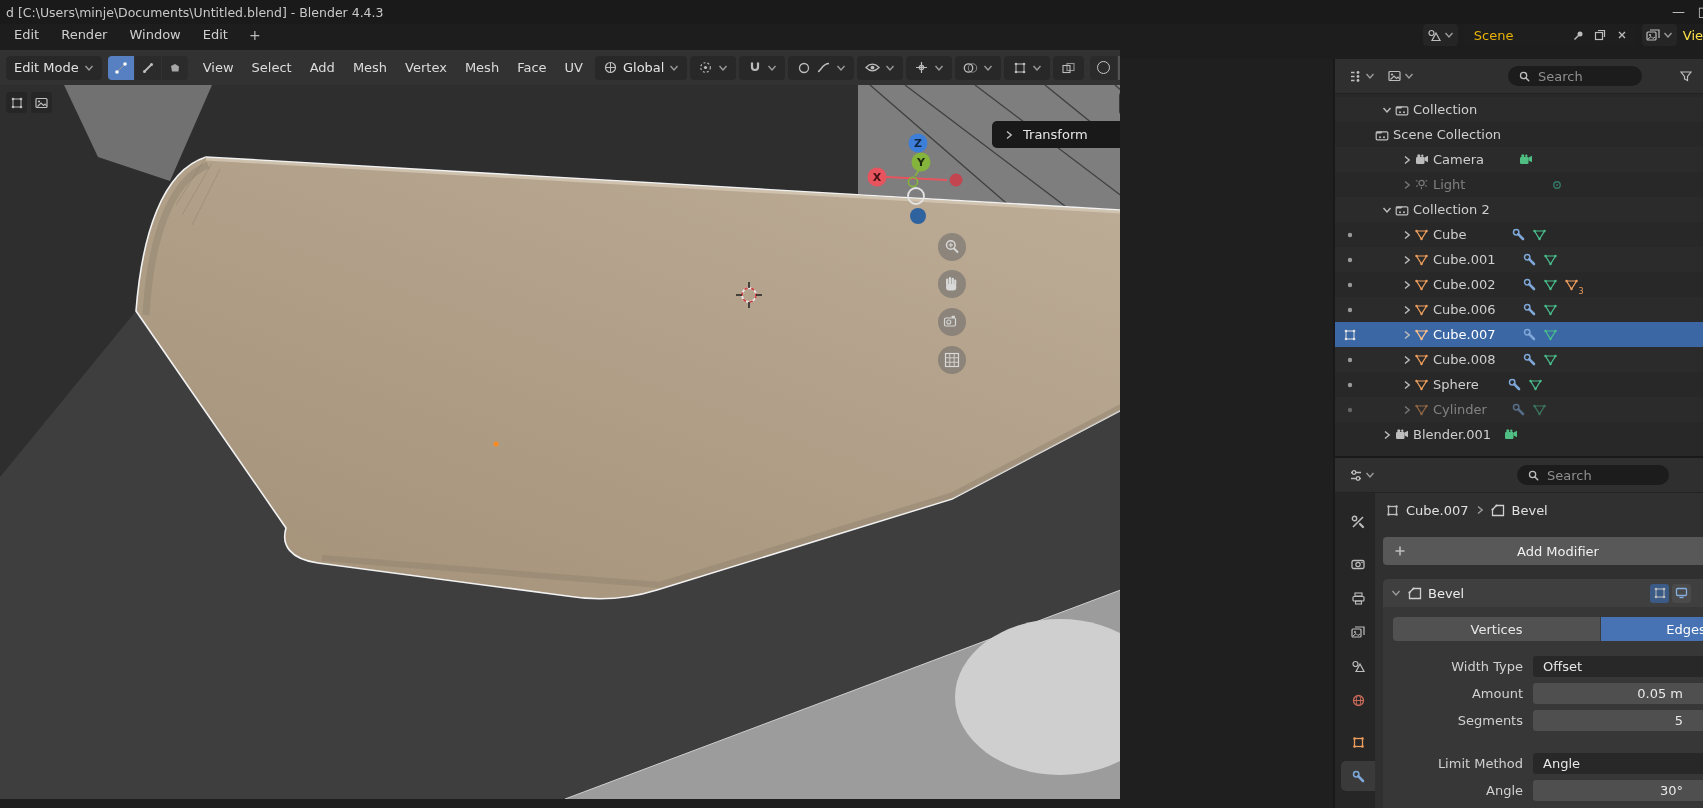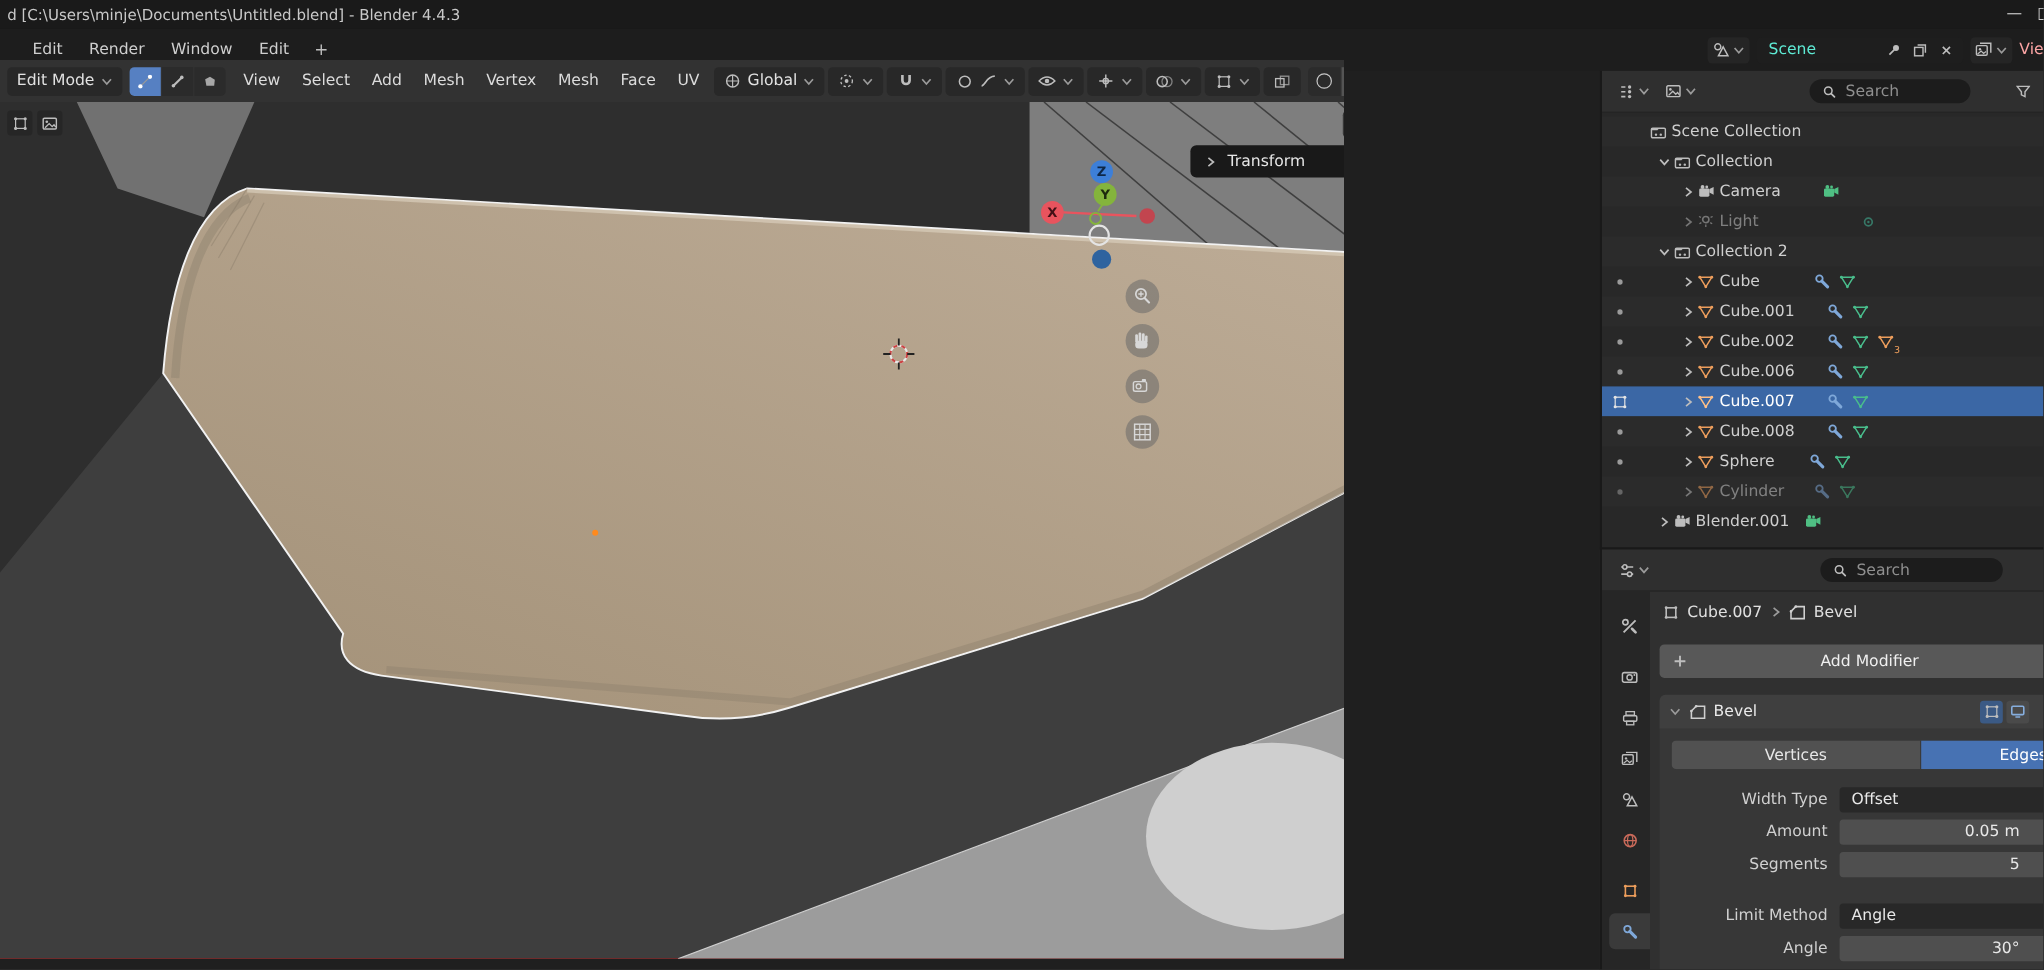--- a/index.html
+++ b/index.html
@@ -8,32 +8,32 @@
   .ic{display:inline-flex;align-items:center;justify-content:center;width:15px;height:15px;color:#bdbdbd;position:relative;flex:none}
   .ic.chev{width:10px;color:#9b9b9b}
   .ic svg{display:block}
 
   
   .titlebar{position:absolute;top:0;left:0;right:0;height:24px;background:#1a1a1a;display:flex;align-items:center;padding-left:6px;color:#c9c9c9;font-size:12.5px}
   .win-ctl{position:absolute;top:0;height:24px;line-height:24px;color:#cfcfcf;font-size:13px}
   .win-min{right:18px}.win-max{right:-7px}
 
   
-  .topbar{position:absolute;top:24px;left:0;right:0;height:35px;background:#1d1d1d;display:flex;align-items:center;padding-left:16px}
+  .topbar{position:absolute;top:24px;left:0;right:0;height:35px;background:#1d1d1d;display:flex;align-items:flex-start;padding-left:3px}
   .menus{display:flex;align-items:center}
   .menu-item{padding:3px 11px;border-radius:4px;color:#cfcfcf;cursor:default}
   .ws-tabs{display:flex;align-items:flex-end;height:100%;margin-left:40px}
   .ws-tab{padding:8px 14px 9px;color:#9d9d9d;border-radius:6px 6px 0 0;white-space:nowrap}
   .ws-tab.active{background:#353535;color:#eaeaea}
   .ws-add{padding:3px 10px;color:#bdbdbd;font-size:14px}
   .top-right{margin-left:auto;display:flex;align-items:center;gap:6px;padding-right:0}
   .tb-btn{height:22px;background:#252525;border-radius:4px;display:flex;align-items:center;padding:0 4px;gap:2px}
-  .scene-pill{height:22px;background:#1e1e1e;border-radius:4px;display:flex;align-items:center;gap:7px;padding:0 6px 0 10px;min-width:172px;color:#5eead4}
+  .scene-pill{height:22px;background:#1e1e1e;border-radius:4px;display:flex;align-items:center;gap:7px;padding:0 6px 0 10px;min-width:172px;color:#eab308}
   .scene-pill span:first-child{flex:1}
-  .vl-text{color:#fca5a5;white-space:nowrap}
+  .vl-text{color:#fde047;white-space:nowrap}
 
   
   .viewport{position:absolute;top:50px;left:0;width:1120px;height:749px;background:#b91c1c;overflow:hidden}
   .vp-header{position:absolute;top:0;left:0;width:100%;height:35px;background:#323232;display:flex;align-items:center;gap:3px;padding:0 8px 0 6px;z-index:5}
   .pill{height:24px;background:#282828;border-radius:4px;display:flex;align-items:center;gap:5px;padding:0 8px;color:#e2e2e2;white-space:nowrap}
   .mode-btns{display:flex;gap:1px;margin:0 3px}
   .mode-btn{width:26px;height:24px;background:#2b2b2b;display:flex;align-items:center;justify-content:center}
   .mode-btn:first-child{border-radius:4px 0 0 4px}
   .mode-btn:last-child{border-radius:0 4px 4px 0}
   .mode-btn.active{background:#5680c2}
@@ -587,52 +587,52 @@
         </span>
       <span data-name="outliner-search-text">Search</span>
     </div>
     <span class="ic" data-icon="filter-icon" data-name="filter-icon">
         <svg width="12" height="12" viewBox="0 0 12 12">
           <path d="M1 2 H11 L7.5 6.5 V10.5 L4.5 9 V6.5 Z" fill="none" stroke="currentColor" stroke-width="1.2"></path>
         </svg>
       </span>
   </div>
   <div class="o-rows" data-name="outliner-rows">
+      <div class="o-row" data-name="outliner-row-collection">
+        <span class="o-gutter" data-name="row-gutter"></span>
+        <span style="width: 20px; flex: 0 0 auto;"></span>
+        <span class="o-chev" data-name="expand-icon">
+          <span class="ic" data-name="chevron-down-icon">
+            <svg width="10" height="8" viewBox="0 0 10 8">
+              <path d="M1.5 2 L5 6 L8.5 2" fill="none" stroke="currentColor" stroke-width="1.4"></path>
+            </svg>
+          </span>
+        </span>
+        <span class="ic" data-name="collection-icon">
+          <svg width="14" height="12" viewBox="0 0 14 12">
+            <rect x="1.2" y="2.8" width="11.6" height="8" rx="1" fill="none" stroke="currentColor" stroke-width="1.2"></rect>
+            <path d="M1.2 4.5 h5 l1.5 -1.7 h-6.5 z" fill="currentColor"></path>
+            <circle cx="5" cy="8.2" r="1" fill="currentColor"></circle>
+            <circle cx="9" cy="8.2" r="1" fill="currentColor"></circle>
+          </svg>
+        </span>
+        <span class="o-label" data-name="outliner-item-label">Collection</span>
+      </div>
       <div class="o-row" data-name="outliner-row-scene-collection">
         <span class="o-gutter" data-name="row-gutter"></span>
         <span class="o-chev" data-name="expand-icon"></span>
         <span class="ic" data-name="collection-icon">
           <svg width="14" height="12" viewBox="0 0 14 12">
             <rect x="1.2" y="2.8" width="11.6" height="8" rx="1" fill="none" stroke="currentColor" stroke-width="1.2"></rect>
             <path d="M1.2 4.5 h5 l1.5 -1.7 h-6.5 z" fill="currentColor"></path>
             <circle cx="5" cy="8.2" r="1" fill="currentColor"></circle>
             <circle cx="9" cy="8.2" r="1" fill="currentColor"></circle>
           </svg>
         </span>
         <span class="o-label" data-name="outliner-item-label">Scene Collection</span>
-      </div>
-      <div class="o-row" data-name="outliner-row-collection">
-        <span class="o-gutter" data-name="row-gutter"></span>
-        <span style="width: 20px; flex: 0 0 auto;"></span>
-        <span class="o-chev" data-name="expand-icon">
-          <span class="ic" data-name="chevron-down-icon">
-            <svg width="10" height="8" viewBox="0 0 10 8">
-              <path d="M1.5 2 L5 6 L8.5 2" fill="none" stroke="currentColor" stroke-width="1.4"></path>
-            </svg>
-          </span>
-        </span>
-        <span class="ic" data-name="collection-icon">
-          <svg width="14" height="12" viewBox="0 0 14 12">
-            <rect x="1.2" y="2.8" width="11.6" height="8" rx="1" fill="none" stroke="currentColor" stroke-width="1.2"></rect>
-            <path d="M1.2 4.5 h5 l1.5 -1.7 h-6.5 z" fill="currentColor"></path>
-            <circle cx="5" cy="8.2" r="1" fill="currentColor"></circle>
-            <circle cx="9" cy="8.2" r="1" fill="currentColor"></circle>
-          </svg>
-        </span>
-        <span class="o-label" data-name="outliner-item-label">Collection</span>
       </div>
       <div class="o-row" data-name="outliner-row-camera">
         <span class="o-gutter" data-name="row-gutter"></span>
         <span style="width: 40px; flex: 0 0 auto;"></span>
         <span class="o-chev" data-name="expand-icon">
           <span class="ic" data-name="chevron-right-icon">
             <svg width="8" height="10" viewBox="0 0 8 10">
               <path d="M2 1.5 L6.2 5 L2 8.5" fill="none" stroke="currentColor" stroke-width="1.4"></path>
             </svg>
           </span>

